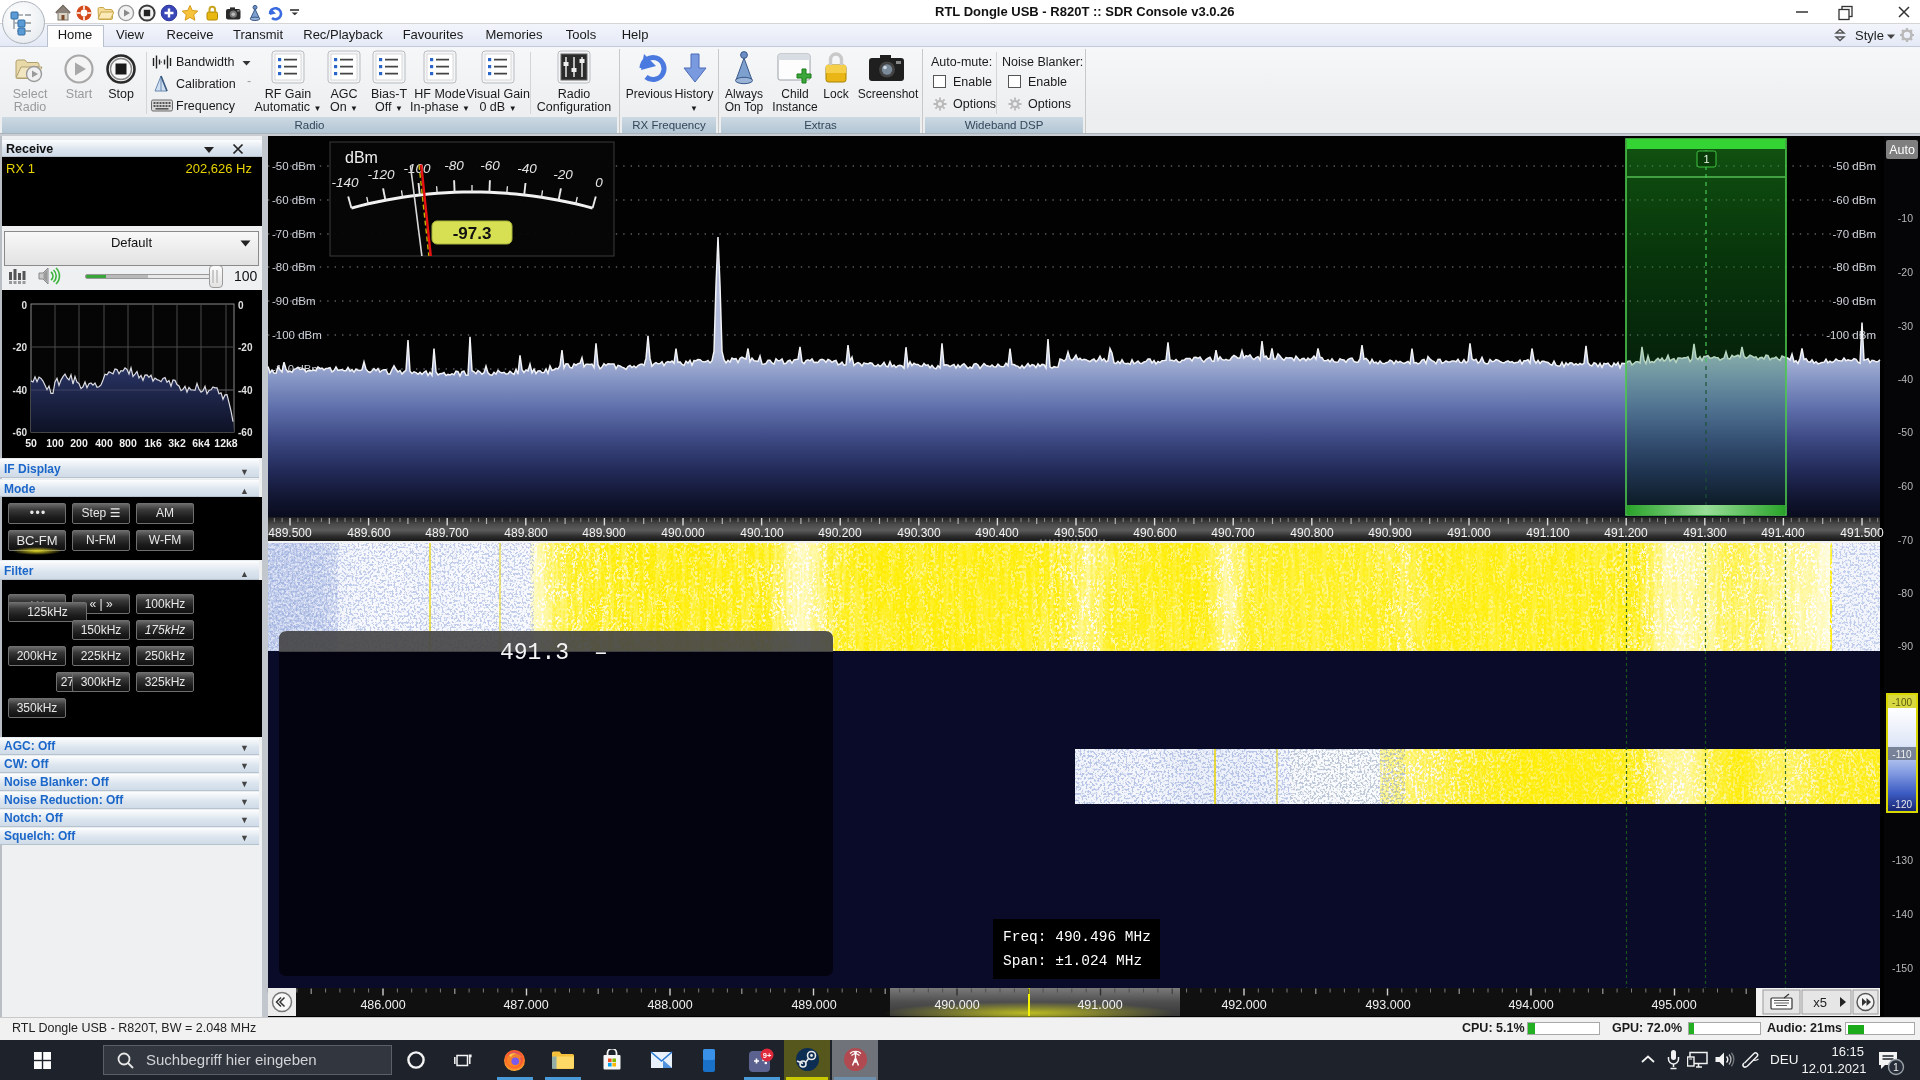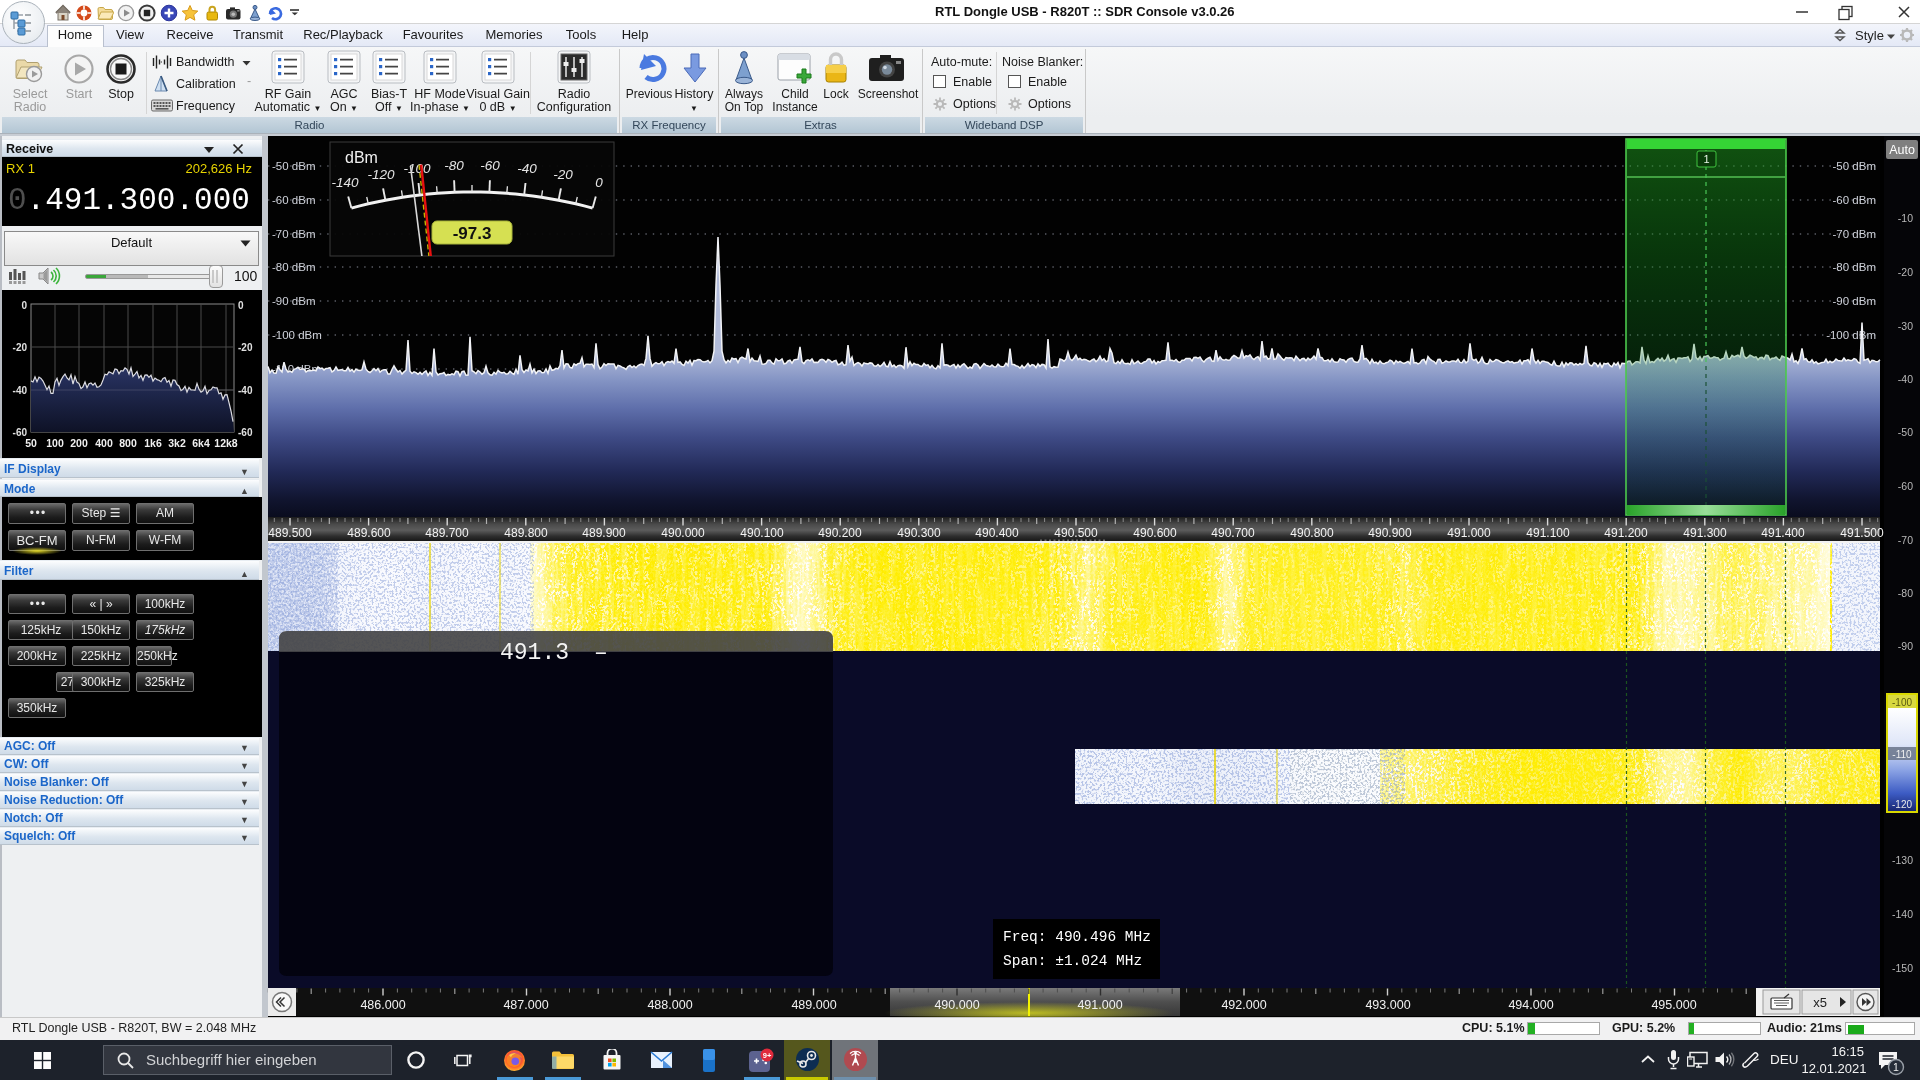--- a/index.html
+++ b/index.html
@@ -326,21 +326,20 @@
     <div class="lefthdr" style="top:139px;left:2px;width:260px;height:18px;line-height:18px;color:#111;font-size:12.5px"><span style="margin-left:4px">Receive</span></div>
     <svg class="abs" style="left:203px;top:146px" width="12" height="8" viewBox="0 0 12 8">
       <path d="M1 1 L6 7 L11 1 Z" fill="#222"></path>
     </svg>
     <svg class="abs" style="left:232px;top:143px" width="12" height="12" viewBox="0 0 12 12">
       <path d="M1.5 1.5 L10.5 10.5 M10.5 1.5 L1.5 10.5" stroke="#222" stroke-width="1.7"></path>
     </svg>
     <div class="abs" style="left:2px;top:157px;width:260px;height:69px;background:#000"></div>
     <div class="abs" style="left:6px;top:161px;font-size:13px;color:#e8d400">RX 1</div>
     <div class="abs" style="left:120px;top:161px;width:132px;text-align:right;font-size:13px;color:#e8d400">202,626 Hz</div>
-    <div class="abs" style="left:8px;top:183px;width:248px;font-family:'Liberation Mono',monospace;font-size:31px;letter-spacing:0px;color:#fff"><span style="color:#4e4e4e">0</span>.491.300.000</div>
     <div class="abs" style="left:4px;top:231px;width:255px;height:35px;background:linear-gradient(#f8f8f8,#e2e2e2);border:1px solid #8a8a8a;font-size:13px;color:#111;text-align:center;line-height:22px">Default</div>
     <svg class="abs" style="left:240px;top:240px" width="11" height="8" viewBox="0 0 11 8">
       <path d="M0.5 0.5 L5.5 6.5 L10.5 0.5 Z" fill="#222"></path>
     </svg>
     <svg class="abs" style="left:8px;top:266px" width="22" height="20" viewBox="0 0 22 20">
       <g fill="#555">
         <rect x="1" y="6" width="3" height="8"></rect>
         <rect x="5.5" y="3" width="3" height="11"></rect>
         <rect x="10" y="7" width="3" height="7"></rect>
         <rect x="14.5" y="5" width="3" height="9"></rect>
@@ -415,26 +414,26 @@
     <div class="modebtn" style="left:136px;top:503px;width:58px;height:21px;line-height:19px;font-size:12px;">AM</div>
     <div class="modebtn" style="left:8px;top:530px;width:58px;height:21px;line-height:19px;font-size:13px;">BC-FM</div>
     <div class="abs" style="left:12px;top:547px;width:50px;height:8px;background:radial-gradient(ellipse at center,rgba(230,220,40,0.95),rgba(230,220,40,0) 70%)"></div>
     <div class="modebtn" style="left:72px;top:530px;width:58px;height:21px;line-height:19px;font-size:12px;">N-FM</div>
     <div class="modebtn" style="left:136px;top:530px;width:58px;height:21px;line-height:19px;font-size:12px;">W-FM</div>
     <div class="lefthdr" style="top:560px;height:20px;line-height:20px"><span style="margin-left:4px">Filter</span><span class="arr" style="top:3px">▲</span></div>
     <div class="abs" style="left:2px;top:580px;width:260px;height:157px;background:#000"></div>
     <div class="modebtn" style="left:8px;top:594px;width:58px;height:20px;line-height:18px;letter-spacing:-1px;">• • •</div>
     <div class="modebtn" style="left:72px;top:594px;width:58px;height:20px;line-height:18px;">« | »</div>
     <div class="modebtn" style="left:136px;top:594px;width:58px;height:20px;line-height:18px;">100kHz</div>
-    <div class="modebtn" style="left:8px;top:620px;width:66px;height:20px;line-height:18px;">125kHz</div>
+    <div class="modebtn" style="left:8px;top:602px;width:79px;height:20px;line-height:18px;">125kHz</div>
     <div class="modebtn" style="left:72px;top:620px;width:58px;height:20px;line-height:18px;">150kHz</div>
     <div class="modebtn" style="left:136px;top:620px;width:58px;height:20px;line-height:18px;font-style:italic;">175kHz</div>
     <div class="modebtn" style="left:8px;top:646px;width:58px;height:20px;line-height:18px;">200kHz</div>
     <div class="modebtn" style="left:72px;top:646px;width:58px;height:20px;line-height:18px;">225kHz</div>
-    <div class="modebtn" style="left:136px;top:646px;width:36px;height:20px;line-height:18px;">250kHz</div>
+    <div class="modebtn" style="left:136px;top:646px;width:58px;height:20px;line-height:18px;">250kHz</div>
     <div class="modebtn" style="left:9px;top:672px;width:50px;height:20px;line-height:18px;margin-left:47px;">275kHz</div>
     <div class="modebtn" style="left:72px;top:672px;width:58px;height:20px;line-height:18px;">300kHz</div>
     <div class="modebtn" style="left:136px;top:672px;width:58px;height:20px;line-height:18px;">325kHz</div>
     <div class="modebtn" style="left:8px;top:698px;width:58px;height:20px;line-height:18px;">350kHz</div>
     <div class="lefthdr" style="top:737px;height:18px;line-height:17px"><span style="margin-left:4px">AGC: Off</span><span class="arr" style="top:2px">▼</span></div>
     <div class="lefthdr" style="top:755px;height:18px;line-height:17px"><span style="margin-left:4px">CW: Off</span><span class="arr" style="top:2px">▼</span></div>
     <div class="lefthdr" style="top:773px;height:18px;line-height:17px"><span style="margin-left:4px">Noise Blanker: Off</span><span class="arr" style="top:2px">▼</span></div>
     <div class="lefthdr" style="top:791px;height:18px;line-height:17px"><span style="margin-left:4px">Noise Reduction: Off</span><span class="arr" style="top:2px">▼</span></div>
     <div class="lefthdr" style="top:809px;height:18px;line-height:17px"><span style="margin-left:4px">Notch: Off</span><span class="arr" style="top:2px">▼</span></div>
     <div class="lefthdr" style="top:827px;height:18px;line-height:17px"><span style="margin-left:4px">Squelch: Off</span><span class="arr" style="top:2px">▼</span></div>
@@ -1150,21 +1149,21 @@
       <rect x="1888" y="747" width="28" height="13" fill="#6a7488" fill-opacity="0.85"></rect>
       <text x="1902" y="757.5" font-size="10" fill="#f0f0f0" text-anchor="middle">-110</text>
       <text x="1902" y="808" font-size="10" fill="#e8e8e8" text-anchor="middle">-120</text>
     </svg>
     <div class="abs" style="left:0;top:1017px;width:1920px;height:23px;background:#f1f1f2;border-top:1px solid #c8c8c8"></div>
     <div class="abs" style="left:12px;top:1021px;font-size:12.5px;color:#222">RTL Dongle USB - R820T, BW = 2.048 MHz</div>
     <div class="abs" style="left:1462px;top:1021px;font-size:12.5px;font-weight:700;color:#1a1a1a">CPU: 5.1%</div>
     <div class="abs" style="left:1527px;top:1022px;width:73px;height:13px;background:#fff;border:1px solid #a8a8a8">
       <div style="width:7px;height:100%;background:#22b022"></div>
     </div>
-    <div class="abs" style="left:1612px;top:1021px;font-size:12.5px;font-weight:700;color:#1a1a1a">GPU: 5.2%</div>
+    <div class="abs" style="left:1612px;top:1021px;font-size:12.5px;font-weight:700;color:#1a1a1a">GPU: 72.0%</div>
     <div class="abs" style="left:1688px;top:1022px;width:73px;height:13px;background:#fff;border:1px solid #a8a8a8">
       <div style="width:5px;height:100%;background:#22b022"></div>
     </div>
     <div class="abs" style="left:1767px;top:1021px;font-size:12.5px;font-weight:700;color:#1a1a1a">Audio: 21ms</div>
     <div class="abs" style="left:1845px;top:1022px;width:70px;height:13px;background:#fff;border:1px solid #a8a8a8">
       <div style="margin-left:2px;margin-top:2px;width:16px;height:9px;background:#1aaa1a"></div>
     </div>
     <div class="abs" style="left:0;top:1040px;width:1920px;height:40px;background:#1d222b"></div>
     <svg class="abs" style="left:34px;top:1052px" width="17" height="17" viewBox="0 0 17 17">
       <g fill="#fdfdfd">

